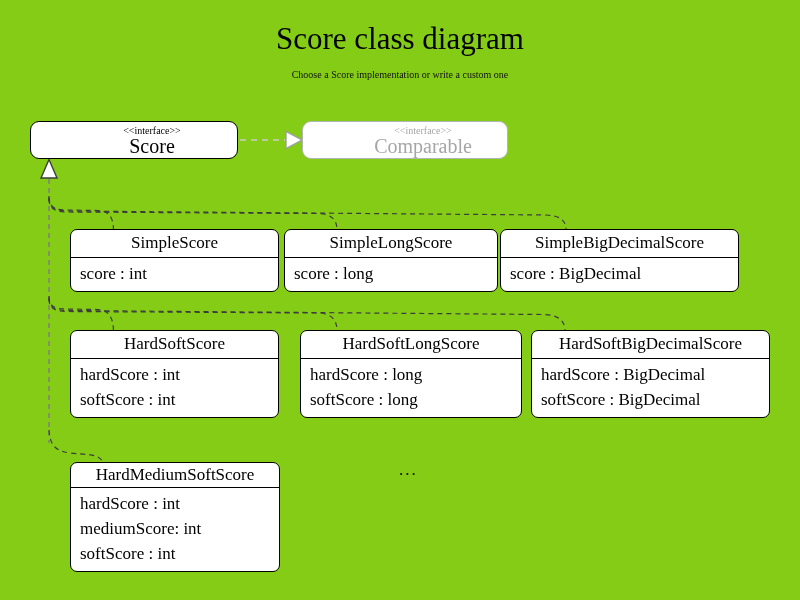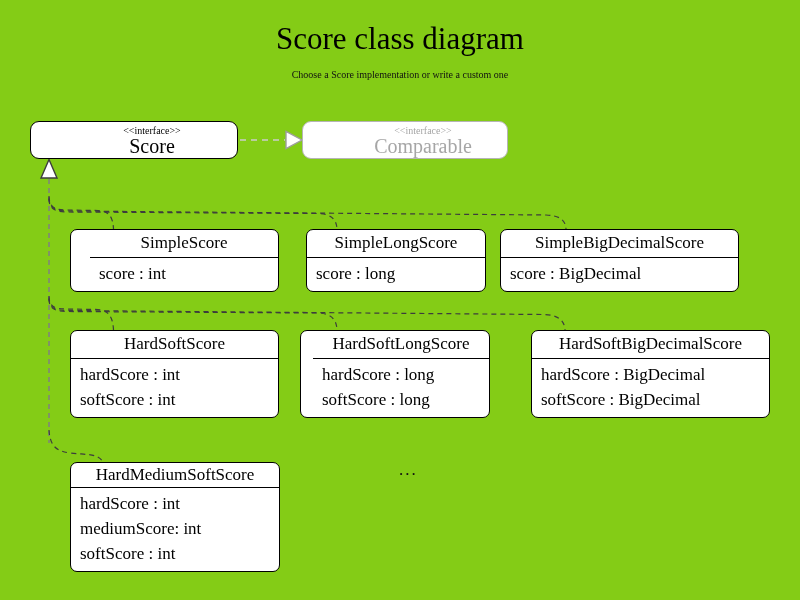--- a/index.html
+++ b/index.html
@@ -120,28 +120,28 @@
   <div class="iface-box" style="left:30px; top:121px; width:208px;">
     <div class="stereo">&lt;&lt;interface&gt;&gt;</div>
     <div class="iname">Score</div>
   </div>
 
   <div class="iface-box muted" style="left:302px; top:121px; width:206px;">
     <div class="stereo">&lt;&lt;interface&gt;&gt;</div>
     <div class="iname">Comparable</div>
   </div>
 
-  <div class="cls-box" style="left:70px; top:229px; width:209px;padding-left:19px;">
+  <div class="cls-box" style="left:70px; top:229px; width:209px;">
     <div class="cls-title">SimpleScore</div>
     <div class="cls-attrs">
       <div class="cls-attr">score : int</div>
     </div>
   </div>
 
-  <div class="cls-box" style="left:306px; top:229px; width:180px;">
+  <div class="cls-box" style="left:284px; top:229px; width:214px;">
     <div class="cls-title">SimpleLongScore</div>
     <div class="cls-attrs">
       <div class="cls-attr">score : long</div>
     </div>
   </div>
 
   <div class="cls-box" style="left:500px; top:229px; width:239px;">
     <div class="cls-title">SimpleBigDecimalScore</div>
     <div class="cls-attrs">
       <div class="cls-attr">score : BigDecimal</div>
@@ -149,21 +149,21 @@
   </div>
 
   <div class="cls-box" style="left:70px; top:330px; width:209px;">
     <div class="cls-title">HardSoftScore</div>
     <div class="cls-attrs">
       <div class="cls-attr">hardScore : int</div>
       <div class="cls-attr">softScore : int</div>
     </div>
   </div>
 
-  <div class="cls-box" style="left:300px; top:330px; width:190px;padding-left:12px;">
+  <div class="cls-box" style="left:300px; top:330px; width:222px;">
     <div class="cls-title">HardSoftLongScore</div>
     <div class="cls-attrs">
       <div class="cls-attr">hardScore : long</div>
       <div class="cls-attr">softScore : long</div>
     </div>
   </div>
 
   <div class="cls-box" style="left:531px; top:330px; width:239px;">
     <div class="cls-title">HardSoftBigDecimalScore</div>
     <div class="cls-attrs">

